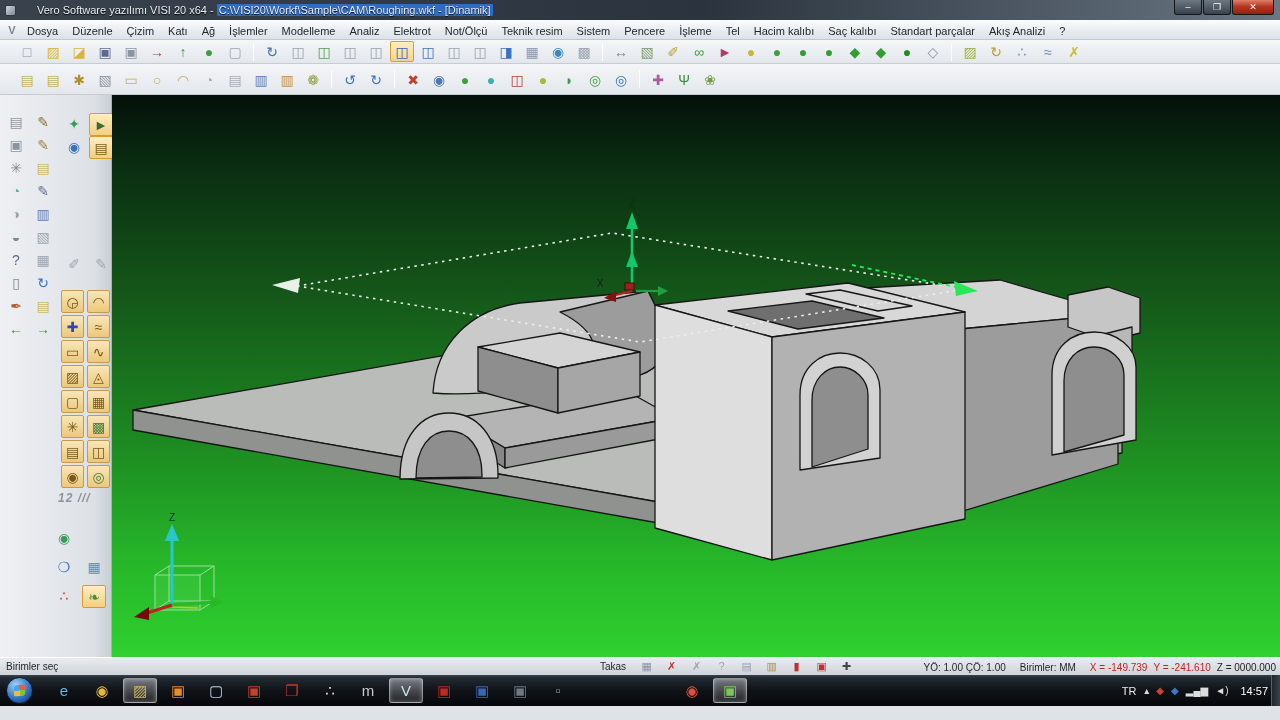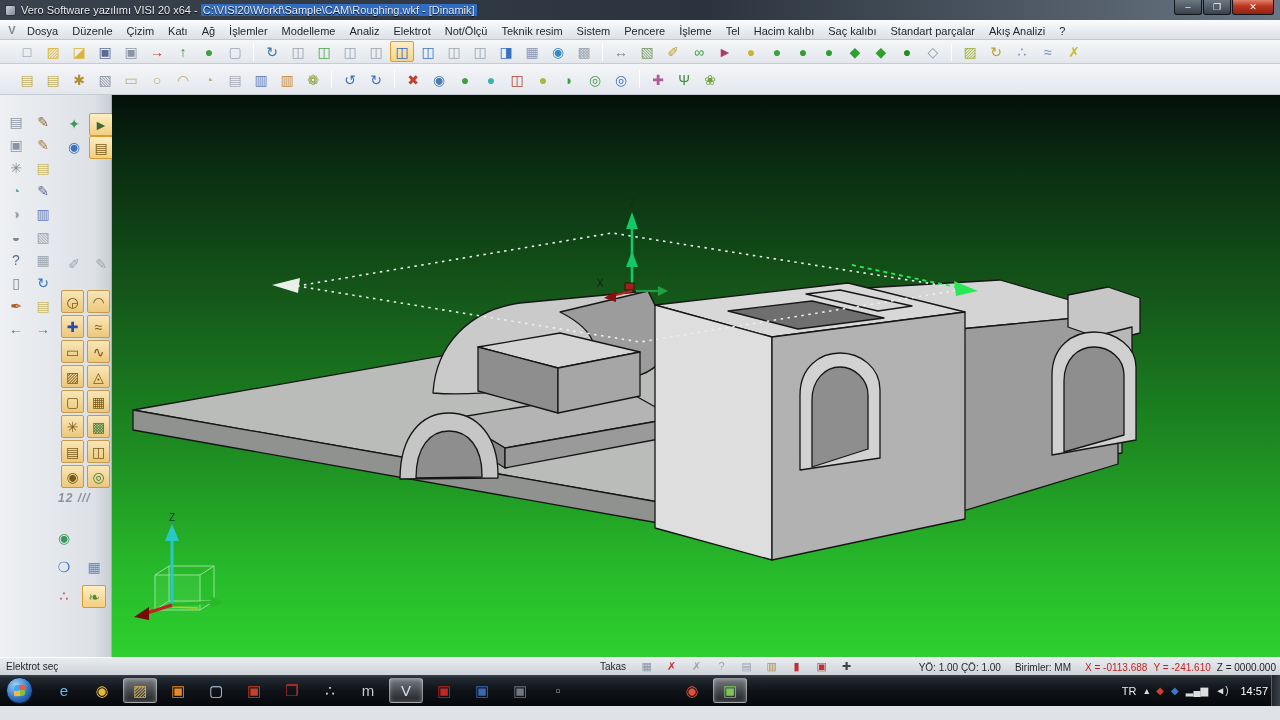--- a/index.html
+++ b/index.html
@@ -1,21 +1,21 @@
 <!DOCTYPE html>
 <html><head>
 <meta charset="utf-8">
 <style>
   * { margin:0; padding:0; box-sizing:border-box; }
   html,body { width:1280px; height:720px; overflow:hidden; background:#000; }
   body { font-family:"Liberation Sans", sans-serif; }
   .screen { position:relative; width:1280px; height:720px; background:#dfe3e8; }
 
   
-  .titlebar { position:relative; height:20px; background:linear-gradient(90deg,#3a434d 0%,#2b343e 55%,#4d5864 80%,#6a7683 100%); display:flex; align-items:center; padding-left:5px; }
+  .titlebar { position:relative; height:20px; background:linear-gradient(90deg,#3a434d 0%,#2b343e 55%,#4d5864 80%,#6a7683 100%); display:flex; align-items:center; padding-left:5px;gap:16px; }
   .app-icon { width:11px; height:11px; background:linear-gradient(135deg,#cfd6dd,#7e8994); border:1px solid #30383f; border-radius:2px; margin-right:5px; }
   .title-text { font-size:11px; color:#e9edf1; white-space:nowrap; text-shadow:0 1px 1px #000; }
   .title-path { background:#2f6cc2; padding:0 2px; border-radius:1px; }
   .winbtns { position:absolute; right:6px; top:0; display:flex; }
   .wb { width:28px; height:15px; font-size:9px; line-height:14px; text-align:center; color:#fff; background:linear-gradient(#6c7782,#39424c); border:1px solid #11161b; border-top:none; border-radius:0 0 3px 3px; margin-left:1px; }
   .wb.close { width:42px; background:linear-gradient(#e0816a,#b93722 45%,#8f2212); }
 
   
   .menubar { height:20px; background:linear-gradient(#fbfcfd,#e7ebf0 60%,#dde2e8); border-bottom:1px solid #c2c8cf; display:flex; align-items:center; padding-left:4px; }
   .logo { font-size:11px; font-weight:bold; color:#7c8690; width:16px; text-align:center; }
@@ -316,39 +316,39 @@
           <line x1="60" y1="510" x2="32" y2="519" stroke="#c02020" stroke-width="3"></line>
           <path d="M22,522 L37,512 L37,525 Z" fill="#7a0808"></path>
           <text x="60" y="426" text-anchor="middle" font-size="10" fill="#0e3434" font-family="Liberation Sans, sans-serif">Z</text>
         </g>
       </svg>
     </div>
   </div>
 
 
   <div class="status-b">
-    <span>Elektrot seç</span>
+    <span>Birimler seç</span>
     <span class="sb-mid">
       <span style="margin-right:8px;">Takas</span>
       <span style="display:flex;">
           <span class="icon" style="color: rgb(138, 148, 162);">▦</span>
           <span class="icon" style="color: rgb(192, 48, 48);">✗</span>
           <span class="icon" style="color: rgb(154, 164, 176);">✗</span>
           <span class="icon" style="color: rgb(154, 164, 176);">?</span>
           <span class="icon" style="color: rgb(154, 164, 176);">▤</span>
           <span class="icon" style="color: rgb(176, 138, 74);">▥</span>
           <span class="icon" style="color: rgb(192, 48, 48);">▮</span>
           <span class="icon" style="color: rgb(192, 48, 48);">▣</span>
           <span class="icon" style="color: rgb(68, 68, 68);">✚</span>
         </span>
     </span>
     <span class="sb-right">
       <span>YÖ: 1.00 ÇÖ: 1.00</span>
       <span>Birimler: MM</span>
-      <span class="coord-red">X = -0113.688</span>
+      <span class="coord-red">X = -149.739</span>
       <span class="coord-red" style="margin-left:-8px;">Y = -241.610</span>
       <span class="coord-dark" style="margin-left:-8px;">Z = 0000.000</span>
     </span>
   </div>
 
   <div class="taskbar">
     <span class="orb">
         <span class="winflag"></span>
       </span>
     <span class="apps">

